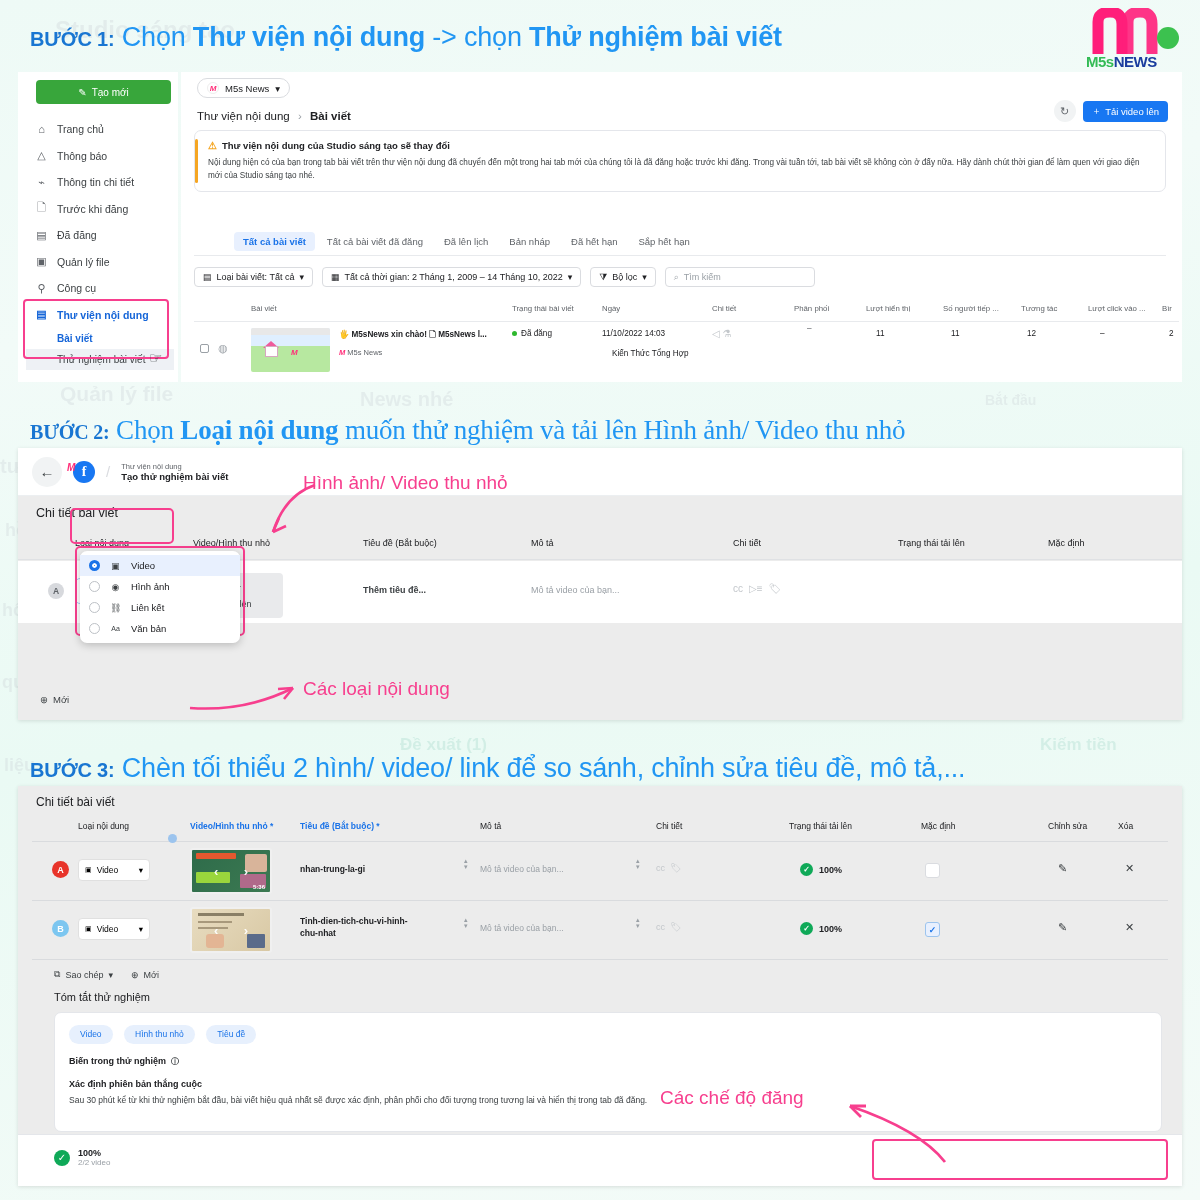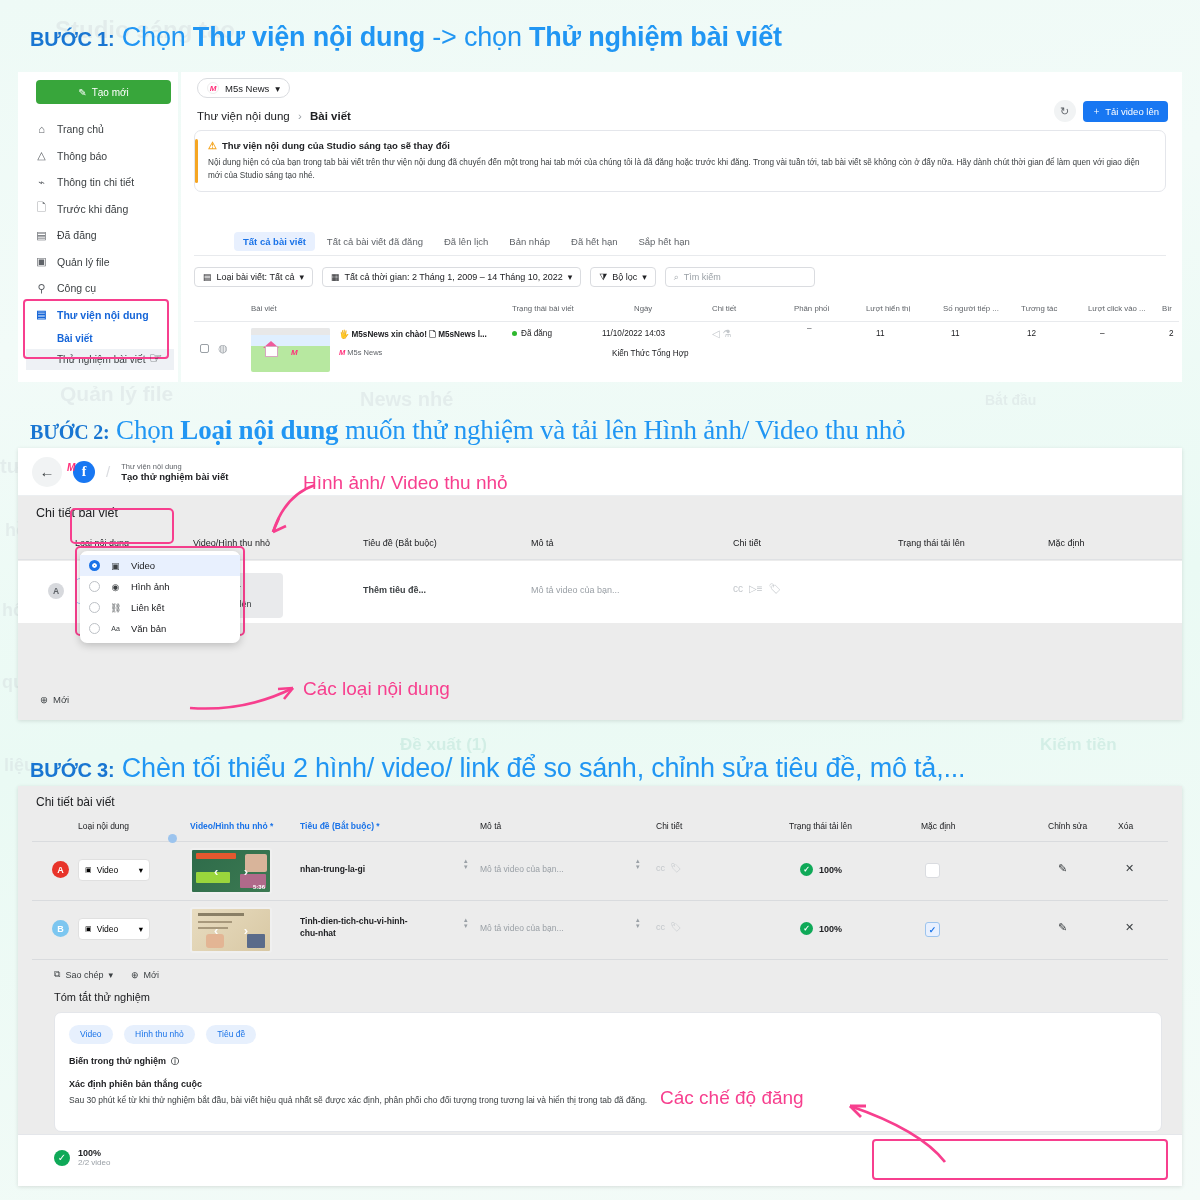--- a/index.html
+++ b/index.html
@@ -166,20 +166,28 @@
   <div class="bgwm" style="left:0px;top:455px;font-size:20px;">tượng</div>
   <div class="bgwm" style="left:5px;top:520px;font-size:18px;">hồi</div>
   <div class="bgwm" style="left:2px;top:600px;font-size:18px;">hôm</div>
   <div class="bgwm" style="left:2px;top:672px;font-size:18px;">quan</div>
   <div class="bgwm" style="left:4px;top:755px;font-size:18px;">liệu</div>
   <div class="bgwm" style="left:400px;top:735px;font-size:17px;color:#9bd4c4;">Đề xuất (1)</div>
   <div class="bgwm" style="left:1040px;top:735px;font-size:17px;color:#9bd4c4;">Kiếm tiền</div>
   <div class="bgwm" style="left:1110px;top:1120px;font-size:17px;color:#9bd4c4;">viết</div>
 </div>
 
+<div class="logo">
+  <svg width="104" height="48" viewBox="0 0 104 48">
+    <path d="M14 46 L14 14 Q14 4 26 4 Q38 4 38 16 L38 46" fill="none" stroke="#ff1e7a" stroke-width="11"></path>
+    <path d="M44 46 L44 14 Q44 4 56 4 Q68 4 68 16 L68 46" fill="none" stroke="#ff1e7a" stroke-width="11" opacity=".9"></path>
+    <circle cx="84" cy="30" r="11" fill="#3cc14f"></circle>
+  </svg>
+  <div class="nm"><span class="m5">M5s</span><span class="nw">NEWS</span></div>
+</div>
 
 <div class="step-head" style="top:22px;">
   <span class="num">BƯỚC 1:</span>
   <span>Chọn </span><b>Thư viện nội dung</b><span> -&gt; chọn </span><b>Thử nghiệm bài viết</b>
 </div>
 
 <div id="sec1">
   <div class="leftrail">
     <div class="btn-create">
       <span>✎</span>
@@ -286,21 +294,21 @@
           </div>
       <div class="fsearch">
             <span>⌕</span>
             <span>Tìm kiếm</span>
           </div>
     </div>
 
     <div class="thead">
       <div class="th" style="left:57px;">Bài viết</div>
       <div class="th" style="left:318px;">Trạng thái bài viết</div>
-      <div class="th" style="left:408px;margin-left:32px;">Ngày</div>
+      <div class="th" style="left:408px;">Ngày</div>
       <div class="th" style="left:518px;">Chi tiết</div>
       <div class="th" style="left:600px;">Phân phối</div>
       <div class="th" style="left:672px;">Lượt hiển thị</div>
       <div class="th" style="left:749px;">Số người tiếp ...</div>
       <div class="th" style="left:827px;">Tương tác</div>
       <div class="th" style="left:894px;">Lượt click vào ...</div>
       <div class="th" style="left:968px;">Bìr</div>
     </div>
 
     <div class="trow">

